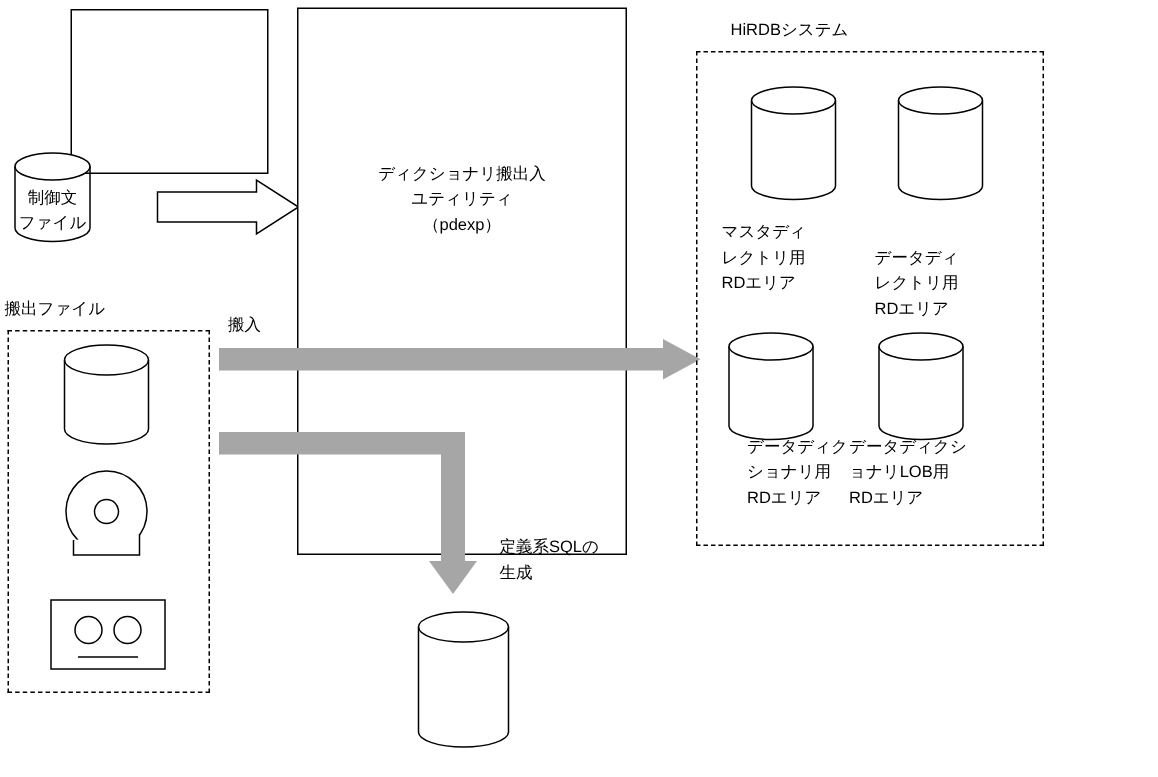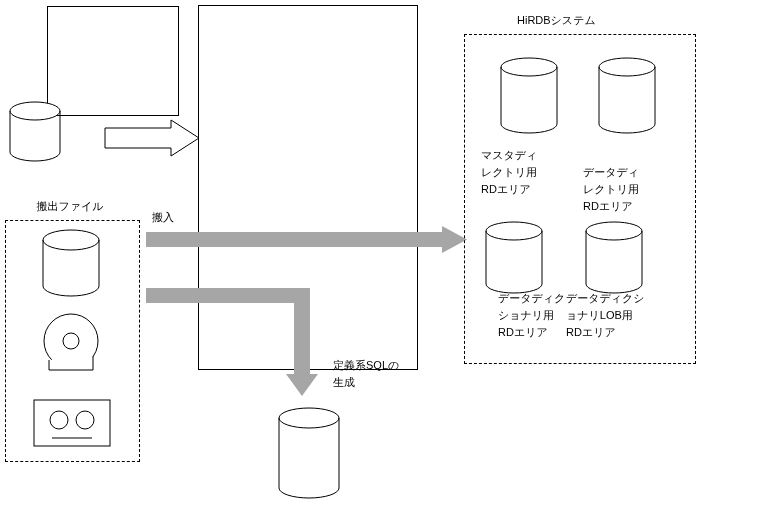--- a/index.html
+++ b/index.html
@@ -57,31 +57,36 @@
   <div class="box" style="left:47px; top:6px; width:132px; height:110px;"></div>
 
   <div class="cyl" style="left:5px; top:100px;">
     <svg width="60" height="64" viewBox="0 0 60 64">
       <ellipse cx="30" cy="11" rx="25" ry="9" fill="#ffffff" stroke="#000" stroke-width="1"></ellipse>
       <path d="M5,11 L5,52" stroke="#000" stroke-width="1" fill="none"></path>
       <path d="M55,11 L55,52" stroke="#000" stroke-width="1" fill="none"></path>
       <path d="M5,52 A25,9 0 0 0 55,52" stroke="#000" stroke-width="1" fill="none"></path>
     </svg>
   </div>
+  <div class="txt label-center" style="left:2px; top:124px; width:66px;">制御文
+ファイル</div>
 
   <div class="hollowarrow" style="left:103px; top:118px;">
     <svg width="98" height="40" viewBox="0 0 98 40">
       <path d="M2,10 L68,10 L68,2 L96,20 L68,38 L68,30 L2,30 Z" fill="#ffffff" stroke="#000000" stroke-width="1"></path>
     </svg>
   </div>
 
   <div class="box" style="left:198px; top:5px; width:220px; height:365px;"></div>
+  <div class="txt label-center" style="left:208px; top:108px; width:200px;">ディクショナリ搬出入
+ユティリティ
+（pdexp）</div>
 
   <div class="dashbox" style="left:5px; top:220px; width:135px; height:242px;"></div>
-  <div class="txt" style="left:15px; top:198px; width:110px;text-align:center;">搬出ファイル</div>
+  <div class="txt" style="left:3px; top:198px; width:110px;">搬出ファイル</div>
 
   <div class="cyl" style="left:35px; top:228px;">
     <svg width="72" height="72" viewBox="0 0 72 72">
       <ellipse cx="36" cy="12" rx="28" ry="10" fill="#ffffff" stroke="#000" stroke-width="1"></ellipse>
       <path d="M8,12 L8,58" stroke="#000" stroke-width="1" fill="none"></path>
       <path d="M64,12 L64,58" stroke="#000" stroke-width="1" fill="none"></path>
       <path d="M8,58 A28,10 0 0 0 64,58" stroke="#000" stroke-width="1" fill="none"></path>
     </svg>
   </div>
 
@@ -122,21 +127,21 @@
   <div class="cyl" style="left:271px; top:406px;">
     <svg width="76" height="96" viewBox="0 0 76 96">
       <ellipse cx="38" cy="12" rx="30" ry="10" fill="#ffffff" stroke="#000" stroke-width="1"></ellipse>
       <path d="M8,12 L8,82" stroke="#000" stroke-width="1" fill="none"></path>
       <path d="M68,12 L68,82" stroke="#000" stroke-width="1" fill="none"></path>
       <path d="M8,82 A30,10 0 0 0 68,82" stroke="#000" stroke-width="1" fill="none"></path>
     </svg>
   </div>
 
   <div class="dashbox" style="left:464px; top:34px; width:232px; height:330px;"></div>
-  <div class="txt" style="left:487px; top:12px; width:150px;margin-left:30px;">HiRDBシステム</div>
+  <div class="txt" style="left:487px; top:12px; width:150px;">HiRDBシステム</div>
 
   <div class="cyl" style="left:493px; top:56px;">
     <svg width="72" height="82" viewBox="0 0 72 82">
       <ellipse cx="36" cy="11" rx="28" ry="9" fill="#ffffff" stroke="#000" stroke-width="1"></ellipse>
       <path d="M8,11 L8,68" stroke="#000" stroke-width="1" fill="none"></path>
       <path d="M64,11 L64,68" stroke="#000" stroke-width="1" fill="none"></path>
       <path d="M8,68 A28,9 0 0 0 64,68" stroke="#000" stroke-width="1" fill="none"></path>
     </svg>
   </div>
   <div class="txt" style="left:481px; top:147px; width:90px;">マスタディ

